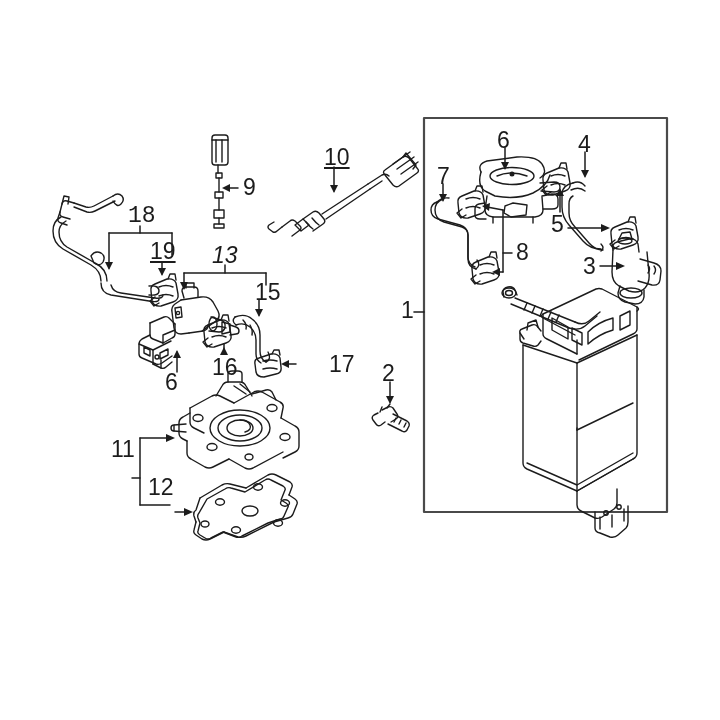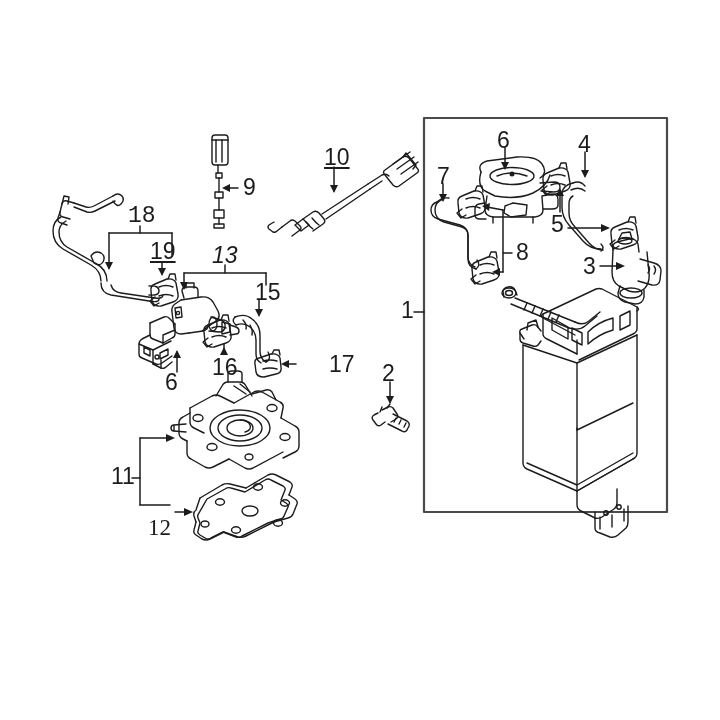--- a/index.html
+++ b/index.html
@@ -398,22 +398,22 @@
   <div class="callout" style="left:401px; top:299px;">1</div>
   <div class="callout" style="left:382px; top:362px;">2</div>
   <div class="callout" style="left:583px; top:255px;">3</div>
   <div class="callout" style="left:578px; top:133px;">4</div>
   <div class="callout" style="left:551px; top:213px;">5</div>
   <div class="callout" style="left:497px; top:129px;">6</div>
   <div class="callout" style="left:437px; top:165px;">7</div>
   <div class="callout" style="left:516px; top:241px;">8</div>
   <div class="callout" style="left:243px; top:176px;">9</div>
   <div class="callout" style="left:324px; top:146px;text-decoration:underline;">10</div>
-  <div class="callout" style="left:111px; top:465px;">11</div>
-  <div class="callout" style="left:148px; top:516px;font-family:Liberation Serif, serif;">12</div>
+  <div class="callout" style="left:111px; top:438px;">11</div>
+  <div class="callout" style="left:148px; top:476px;">12</div>
   <div class="callout" style="left:212px; top:244px;font-style:italic;">13</div>
   <div class="callout" style="left:165px; top:371px;">6</div>
   <div class="callout" style="left:247px; top:281px;margin-left:8px;">15</div>
   <div class="callout" style="left:212px; top:356px;">16</div>
   <div class="callout" style="left:299px; top:353px;margin-left:30px;">17</div>
   <div class="callout" style="left:128px; top:205px;font-family:Liberation Mono, monospace;">18</div>
   <div class="callout" style="left:150px; top:240px;text-decoration:underline;">19</div>
 
   <div id="footer">
     

